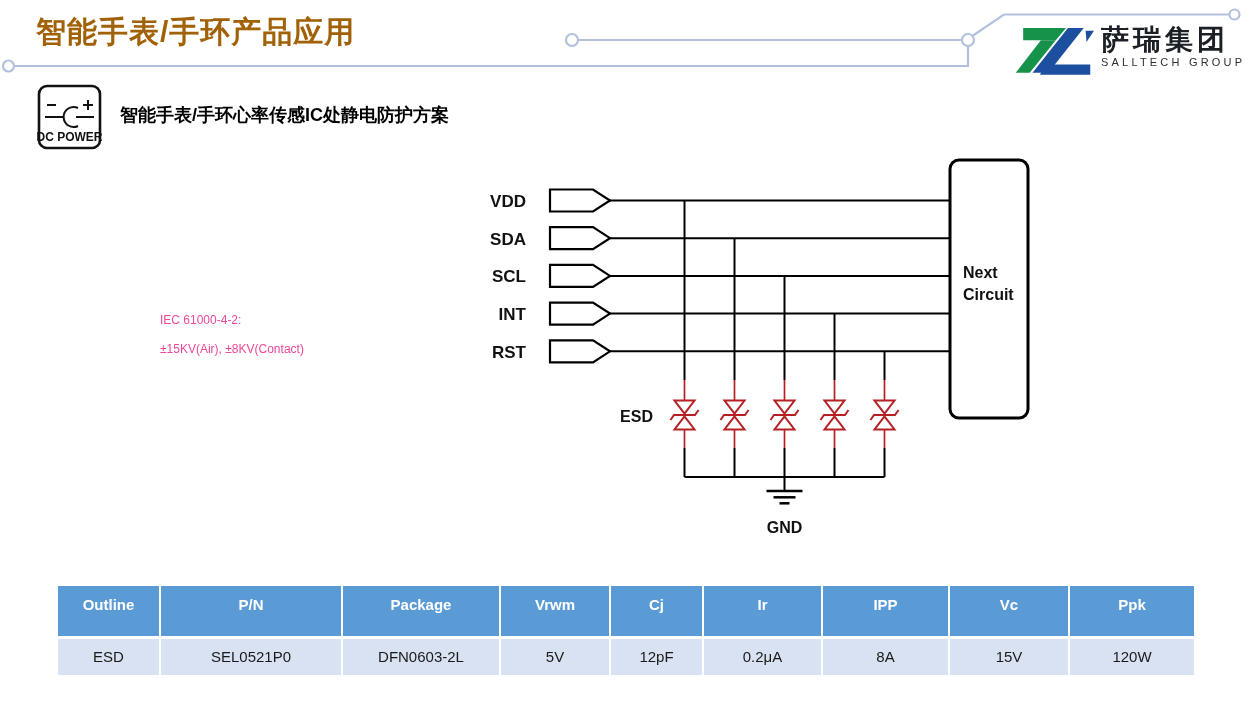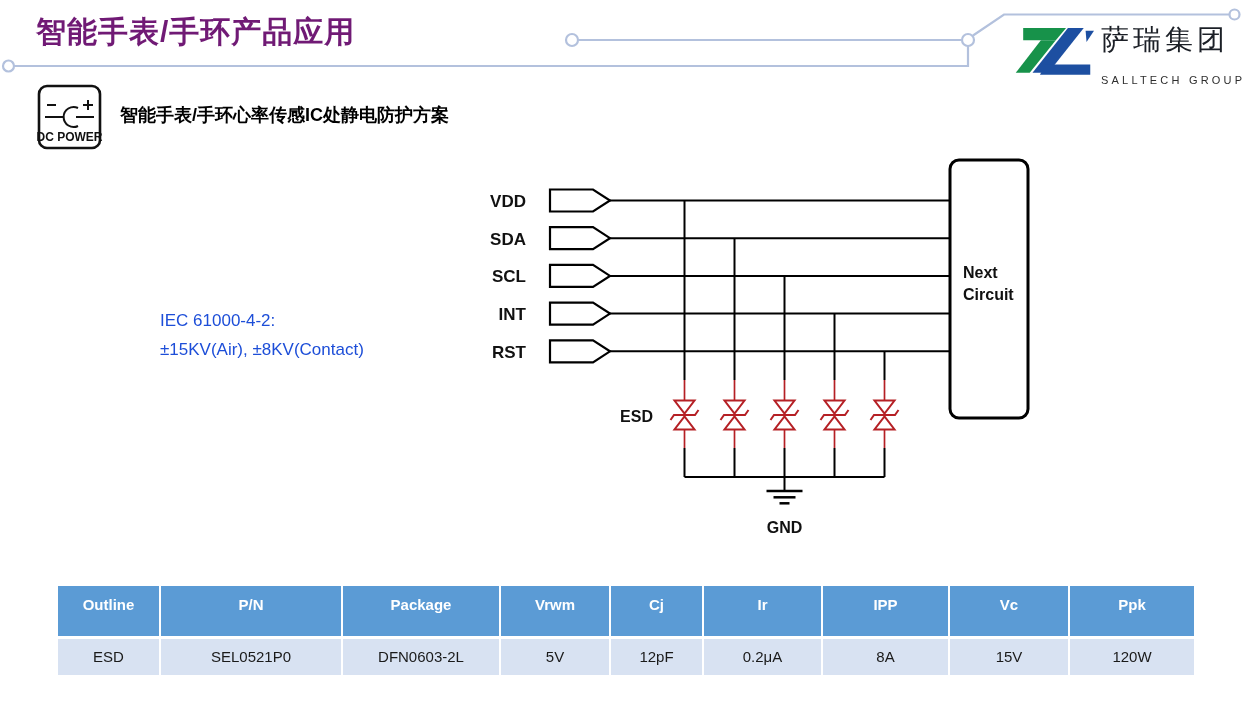--- a/index.html
+++ b/index.html
@@ -4,36 +4,36 @@
 <style>
   html,body{margin:0;padding:0;background:#fff;}
   body{font-family:"Liberation Sans","DejaVu Sans",sans-serif;}
   .slide{position:relative;width:1254px;height:704px;background:#ffffff;overflow:hidden;}
 
   
   .traces{position:absolute;left:0;top:0;}
 
   
   .title{position:absolute;left:36px;top:12px;margin:0;font-size:30px;font-weight:bold;
-         color:#701a75;letter-spacing:1px;}
+         color:#a16207;letter-spacing:1px;}
 
   
   .logo{position:absolute;left:1012px;top:24px;display:flex;align-items:flex-start;}
   .logo-text{margin-left:7px;}
-  .logo-cn{font-size:28px;font-weight:normal;color:#1b1f26;letter-spacing:4px;line-height:32px;}
-  .logo-en{font-size:11px;color:#2e2e2e;letter-spacing:3.2px;margin-top:18px;}
+  .logo-cn{font-size:28px;font-weight:bold;color:#1b1f26;letter-spacing:4px;line-height:32px;}
+  .logo-en{font-size:11px;color:#2e2e2e;letter-spacing:3.2px;margin-top:0;}
 
   
   .dcicon{position:absolute;left:37px;top:84px;}
 
   
   .subtitle{position:absolute;left:120px;top:103px;margin:0;font-size:18px;font-weight:bold;color:#000;}
 
   
-  .iec{position:absolute;left:160px;top:306px;font-size:17px;color:#1d4ed8;line-height:29px;}
+  .iec{position:absolute;left:160px;top:306px;font-size:12px;color:#ec4899;line-height:29px;}
 
   
   .circuit{position:absolute;left:455px;top:150px;}
 
   
   .spec{position:absolute;left:58px;top:586px;width:1136px;}
   .trow{display:grid;grid-template-columns:103px 182px 158px 110px 93px 119px 127px 120px 124px;}
   .trow.head .cell{height:50px;line-height:38px;background:#5B9BD5;color:#fff;font-weight:bold;}
   .trow.body{margin-top:3px;}
   .trow.body .cell{height:36px;line-height:36px;background:#D8E2F2;color:#1a1a1a;}

